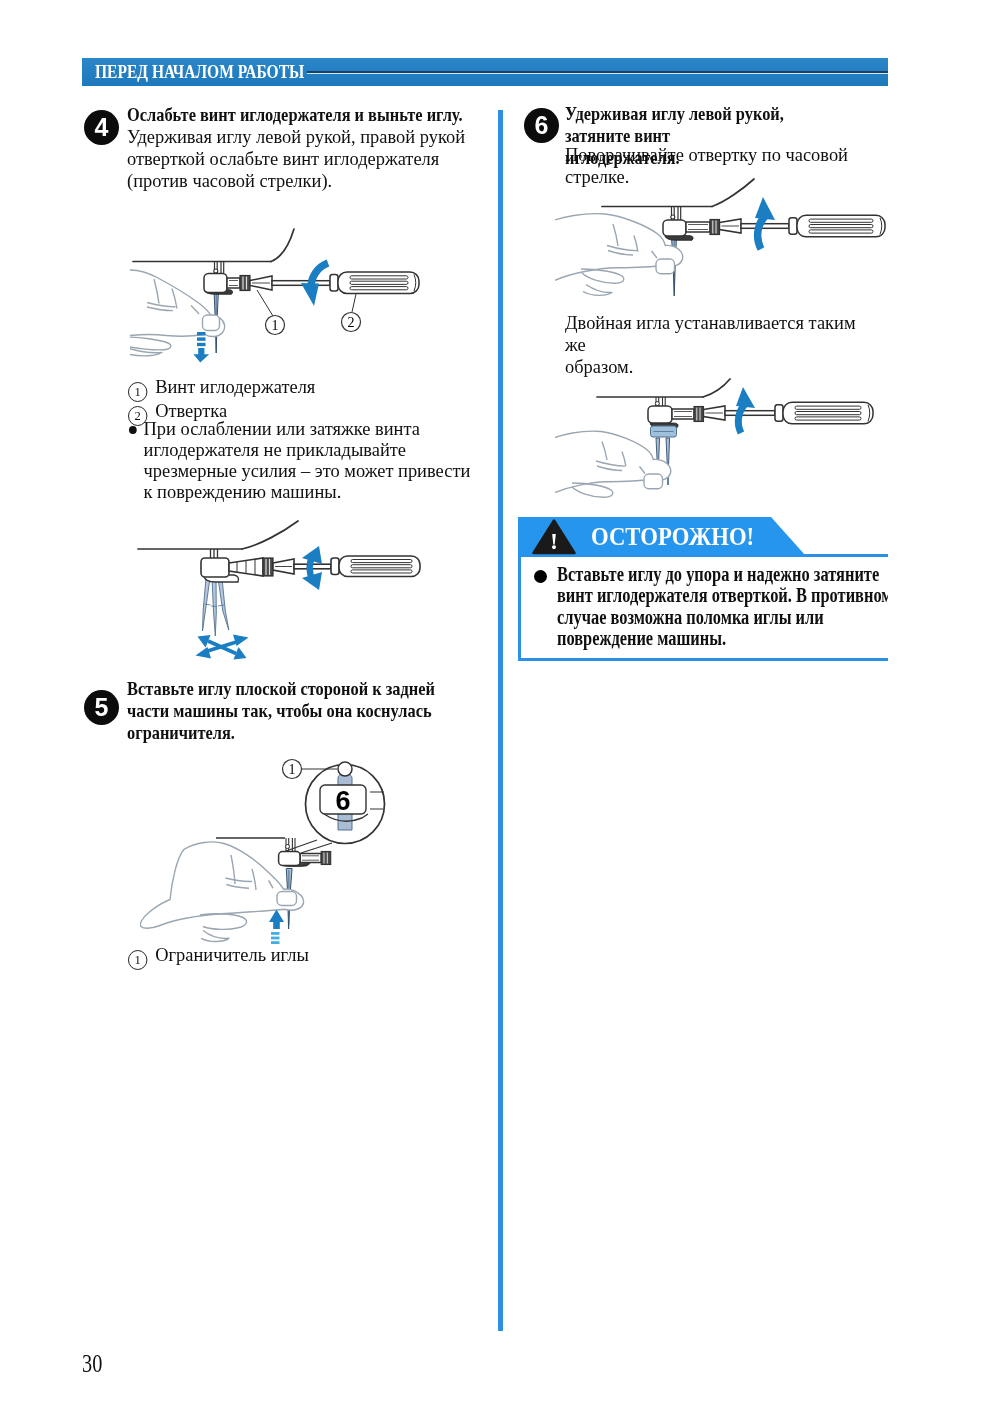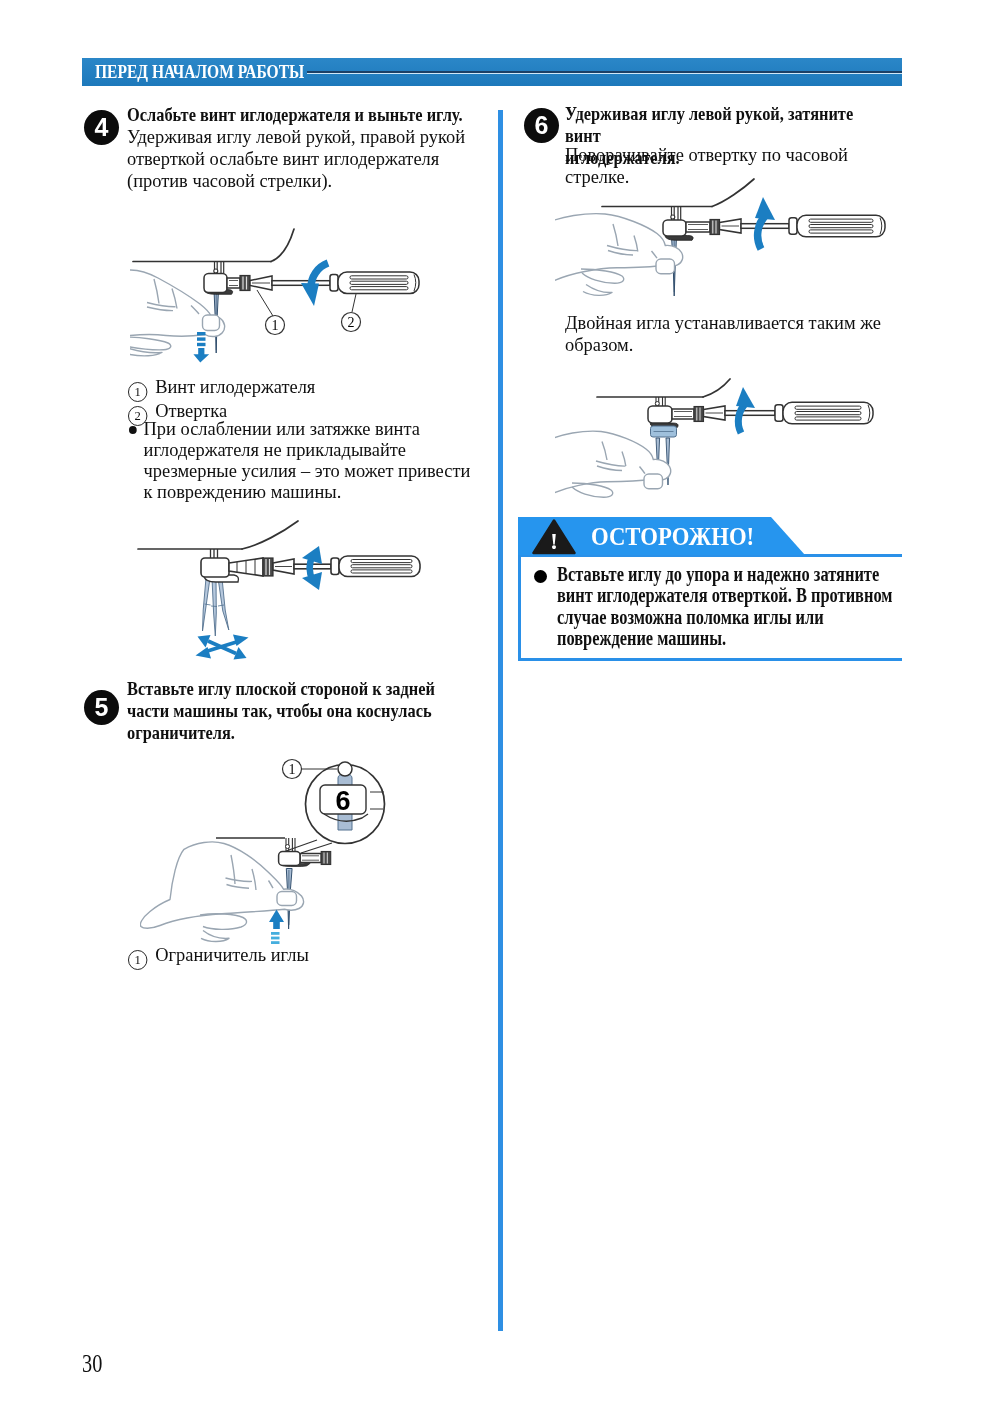--- a/index.html
+++ b/index.html
@@ -1,17 +1,17 @@
 <!DOCTYPE html>
 <html><head>
 <meta charset="utf-8">
 <style>
   html,body{margin:0;padding:0;background:#ffffff;}
   .page{position:relative;width:888px;height:1413px;background:#ffffff;
-        font-family:"Liberation Serif", serif;color:#101010;overflow:hidden;padding-left:14px;}
+        font-family:"Liberation Serif", serif;color:#101010;overflow:hidden;}
 
   
   .header-bar{position:absolute;left:82px;top:58px;width:918px;height:28px;
     background:linear-gradient(180deg,#2b87c8 0%,#1d79bb 100%);}
   .header-title{position:absolute;left:13px;top:0;height:28px;line-height:29px;
     color:#ffffff;font-weight:bold;font-size:18.5px;white-space:nowrap;
     transform:scaleX(0.84);transform-origin:0 50%;}
   .header-rule{position:absolute;left:225px;right:0;top:13px;height:3px;
     background:linear-gradient(180deg,#1c4066 0 55%,#cfe8f8 55% 100%);}
 

